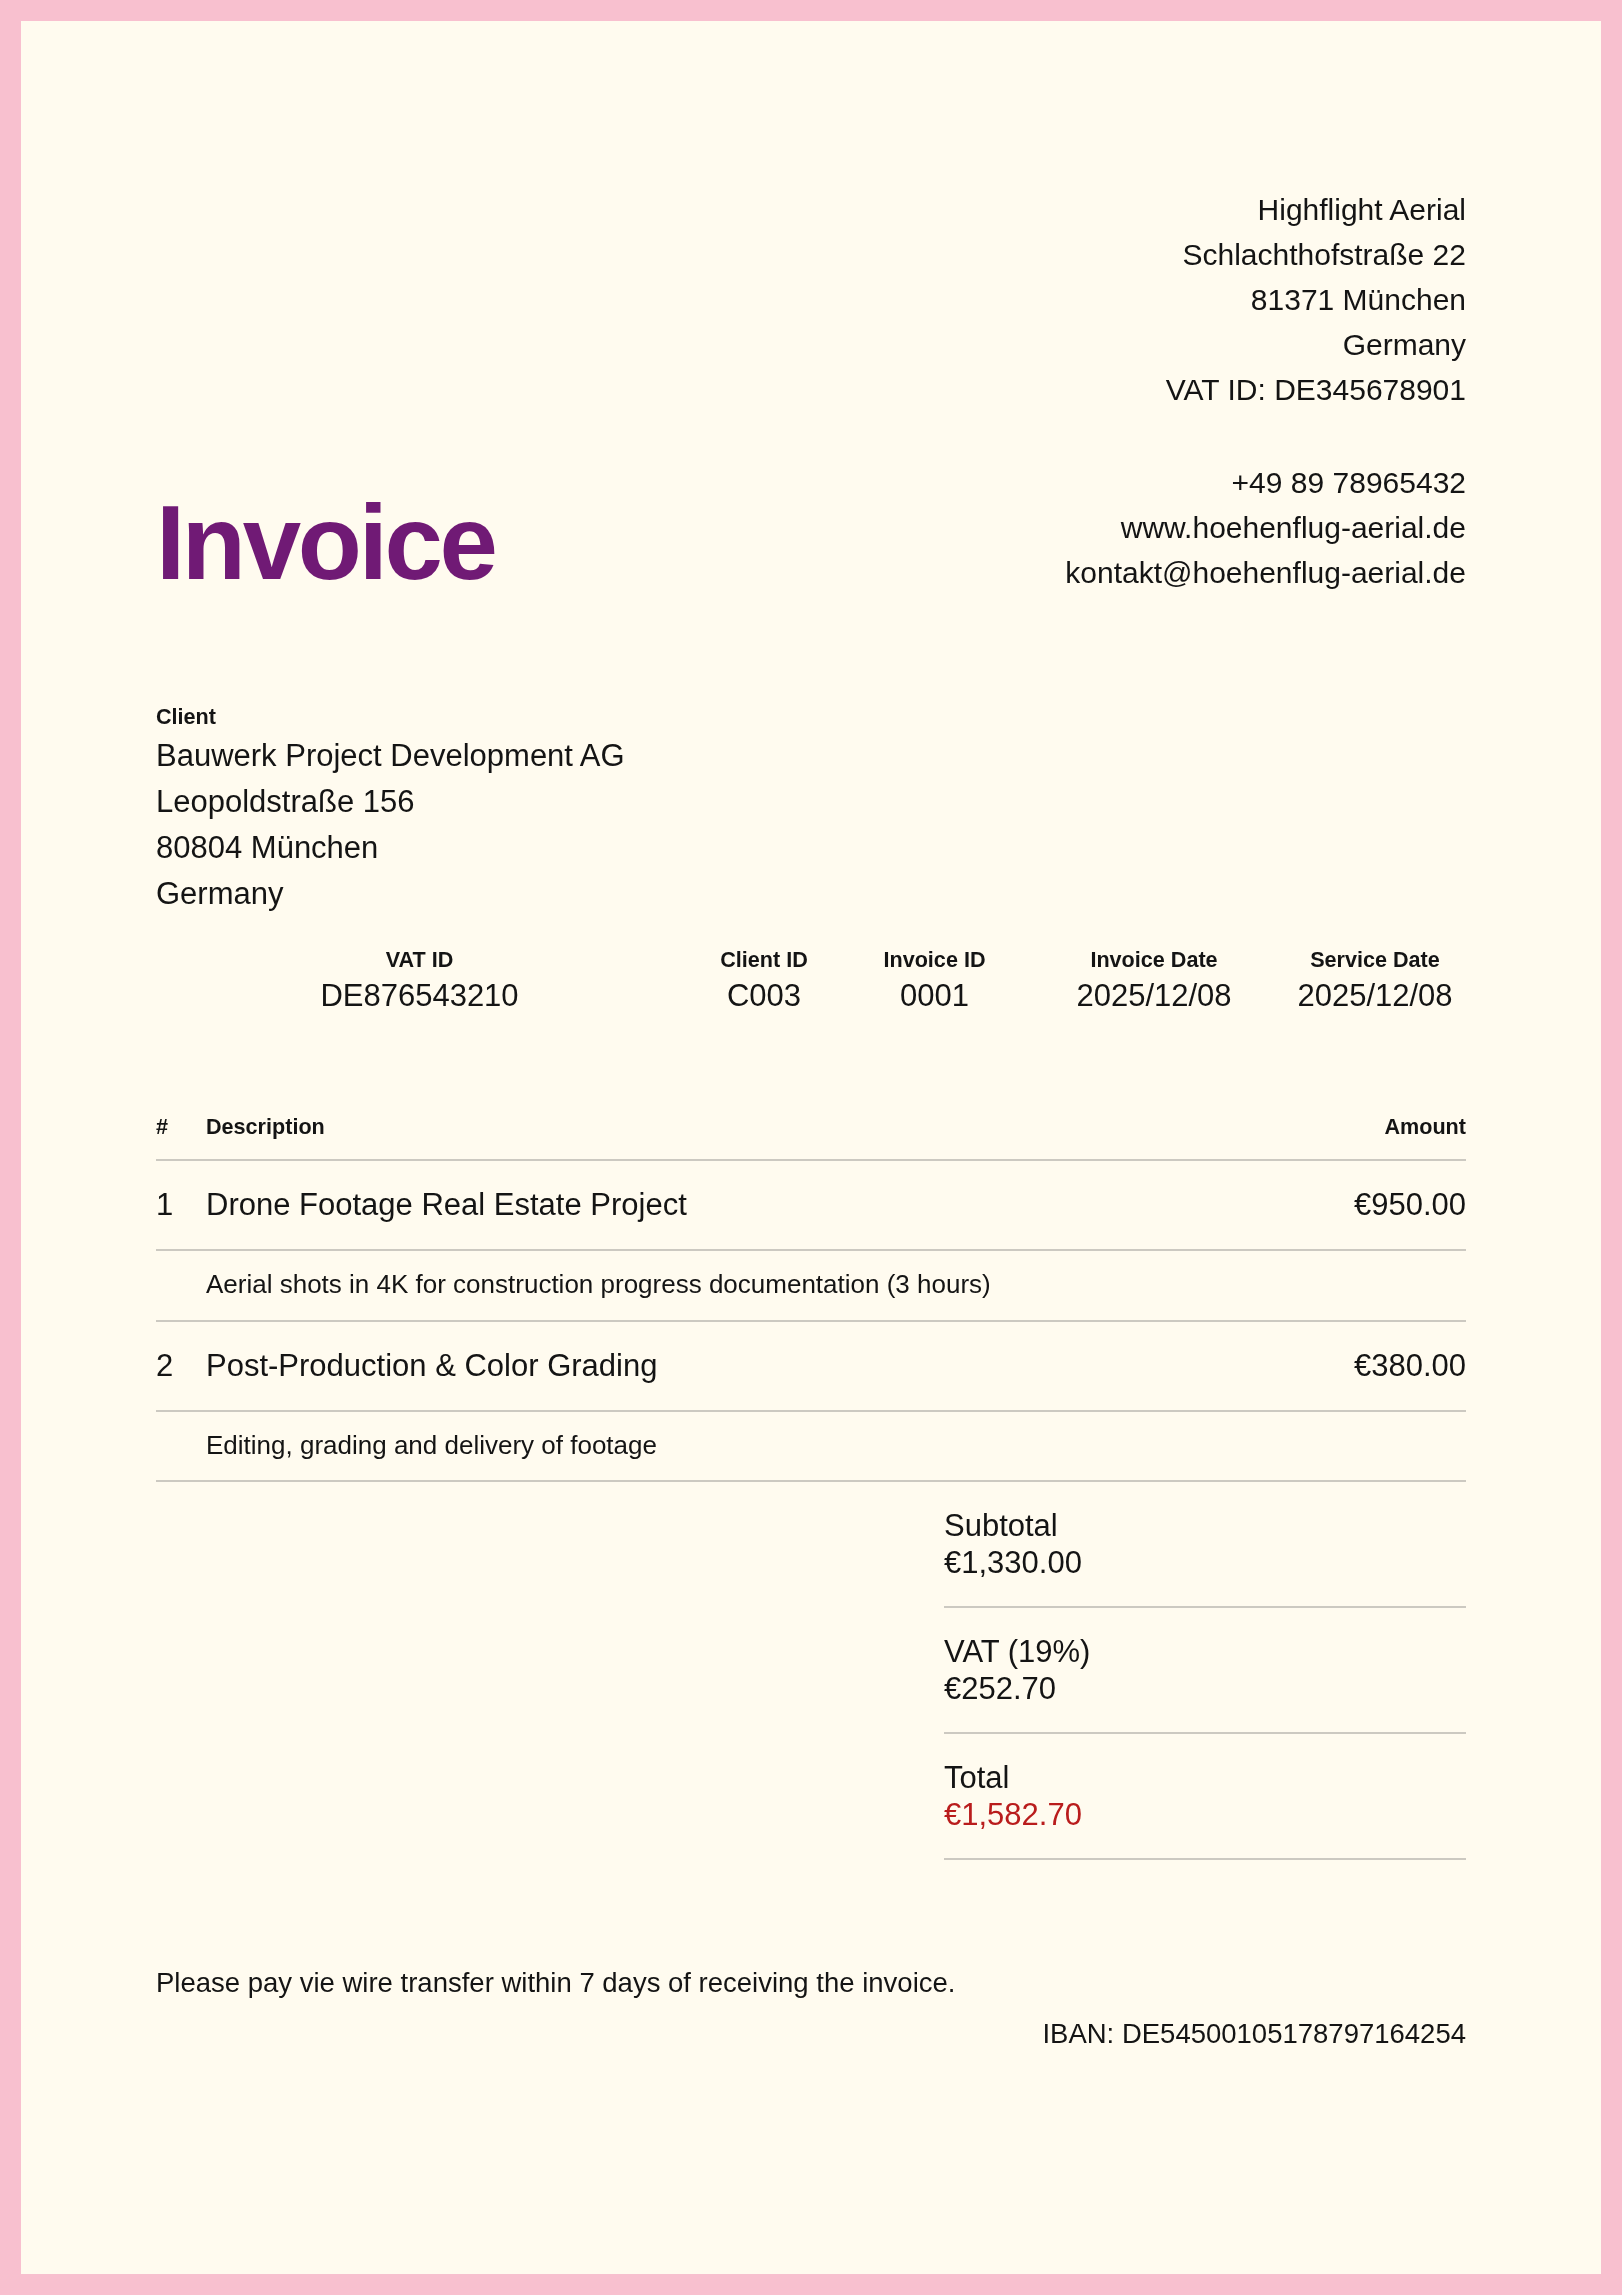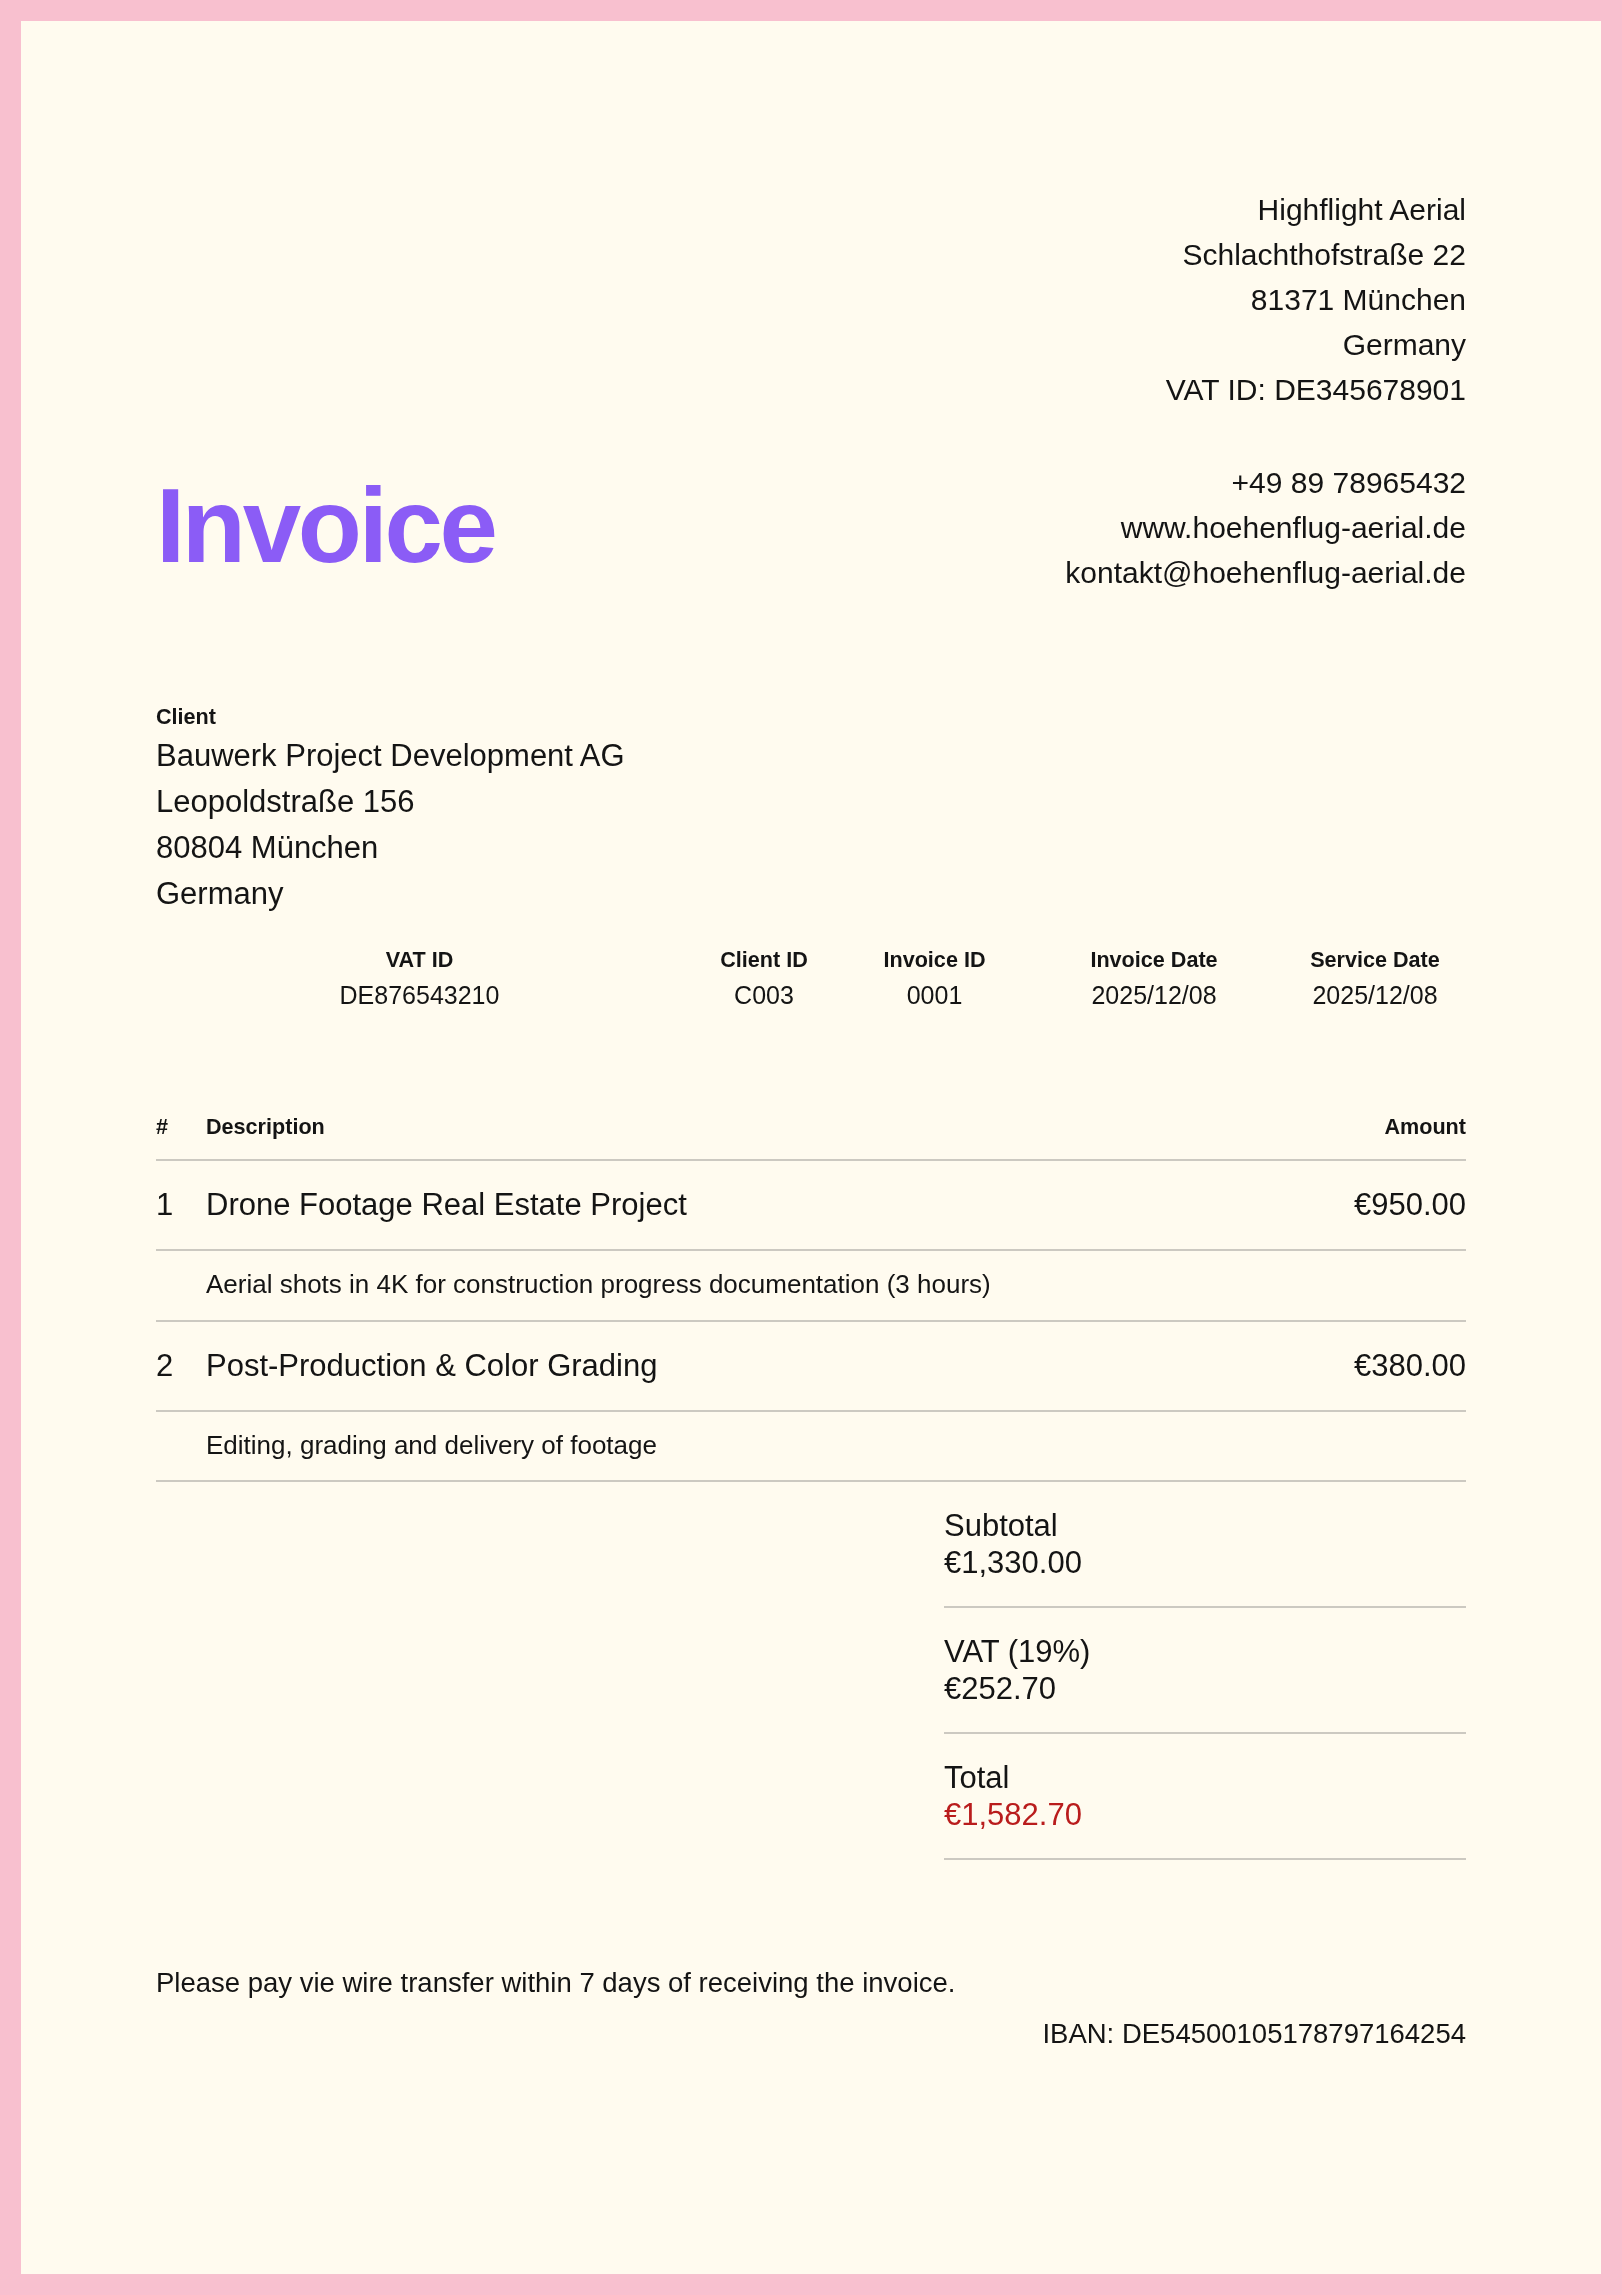--- a/index.html
+++ b/index.html
@@ -27,26 +27,26 @@
   .company-block, .contact-block { text-align: right; }
   .company-block .line, .contact-block .line {
     font-size: 30px;
     font-weight: 400;
     line-height: 45px;
   }
   .contact-block { margin-top: 48px; }
   .invoice-title {
     position: absolute;
     left: 0;
-    bottom: 17px;
+    bottom: 0;
     font-size: 105px;
     font-weight: 700;
     letter-spacing: -3.3px;
     line-height: 1;
-    color: #8b5cf6;
+    color: #701a75;
   }
 
   
   .client-section { margin-top: 105px; }
   .small-label {
     font-size: 21.6px;
     font-weight: 600;
     line-height: 33px;
   }
   .client-section .line {
@@ -55,21 +55,21 @@
   }
 
   
   .meta-section { margin-top: 26px; display: flex; text-align: center; }
   .meta-col-0 { width: 527px; }
   .meta-col-1 { width: 162px; }
   .meta-col-2 { width: 179px; }
   .meta-col-3 { width: 260px; }
   .meta-col-4 { flex: 1; }
   .meta-value {
-    font-size: 25px;
+    font-size: 31px;
     line-height: 39px;
   }
 
   
   .items-table { margin-top: 95px; }
   .items-header {
     display: grid;
     grid-template-columns: 50px 1fr auto;
     padding-bottom: 15.7px;
     border-bottom: 2px solid #CCC9C1;

